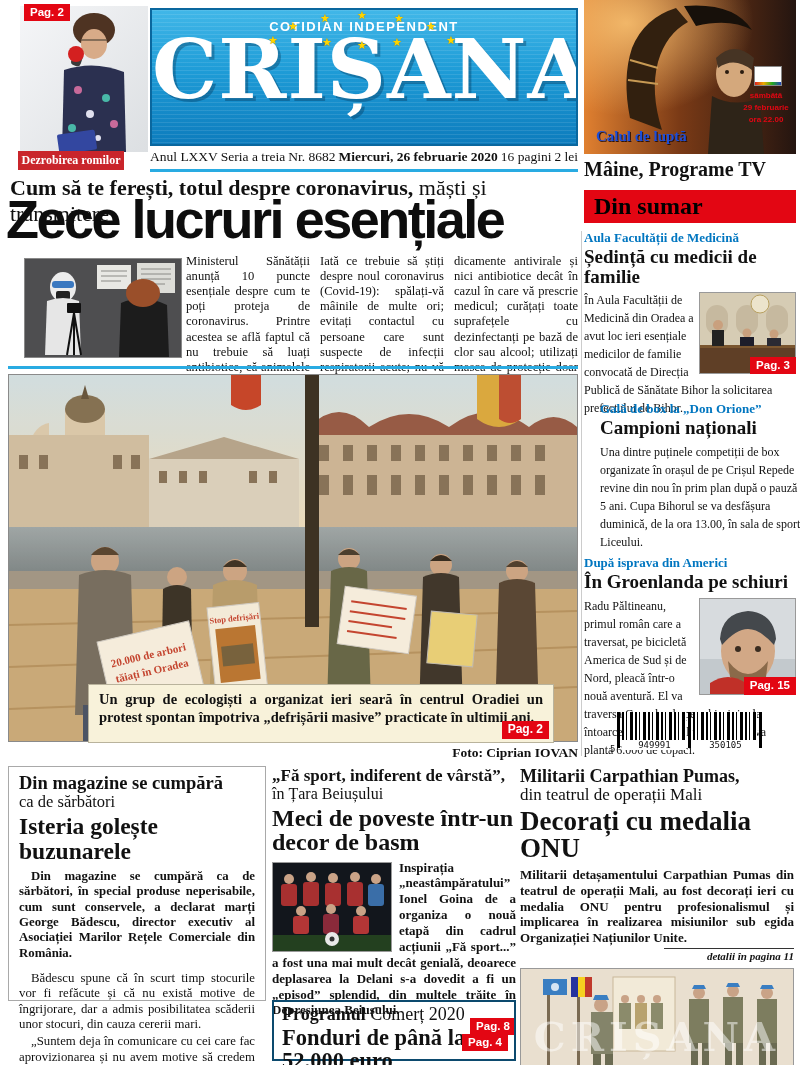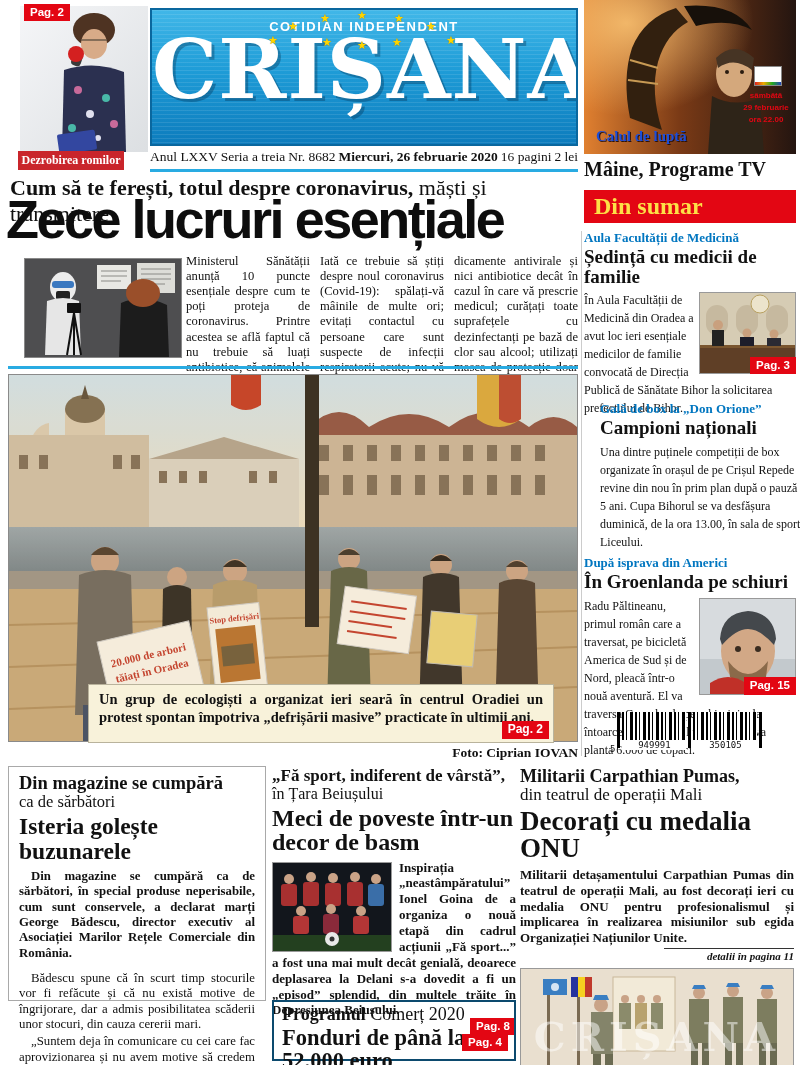--- a/index.html
+++ b/index.html
@@ -142,21 +142,21 @@
       <div style="height:3px;background:linear-gradient(90deg,#d22,#ea0,#2a2,#24b);"></div>
     </div>
     <div class="abs" style="right:4px;top:90px;width:52px;text-align:center;color:#e30613;
          font:bold 8px 'Liberation Sans',sans-serif;line-height:1.5;">
       <div>sâmbătă</div>
       <div>29 februarie</div>
       <div>ora 22.00</div>
     </div>
   </div>
   <div class="abs" style="left:584px;top:158px;width:212px;font-weight:bold;font-size:20px;">Mâine, Programe TV</div>
-  <div class="abs" style="left:584px;top:190px;width:212px;height:33px;background:#e30613;color:#fde047;
+  <div class="abs" style="left:584px;top:190px;width:212px;height:33px;background:#e30613;color:#000000;
        font-weight:bold;font-size:24px;line-height:33px;padding-left:10px;box-sizing:border-box;">Din sumar</div>
 
   <div class="abs" style="left:584px;top:231px;width:212px;">
     <div class="kicker-blue">Aula Facultății de Medicină</div>
     <div class="sb-headline">Ședință cu medicii de familie</div>
     <div>
       <span class="sb-photo" style="width:95px;height:80px;">
         <svg width="95" height="80" viewBox="0 0 95 80">
           <rect width="95" height="80" fill="#d6ccb4"></rect>
           <rect x="6" y="12" width="22" height="30" rx="11" fill="#c6b99f"></rect>

